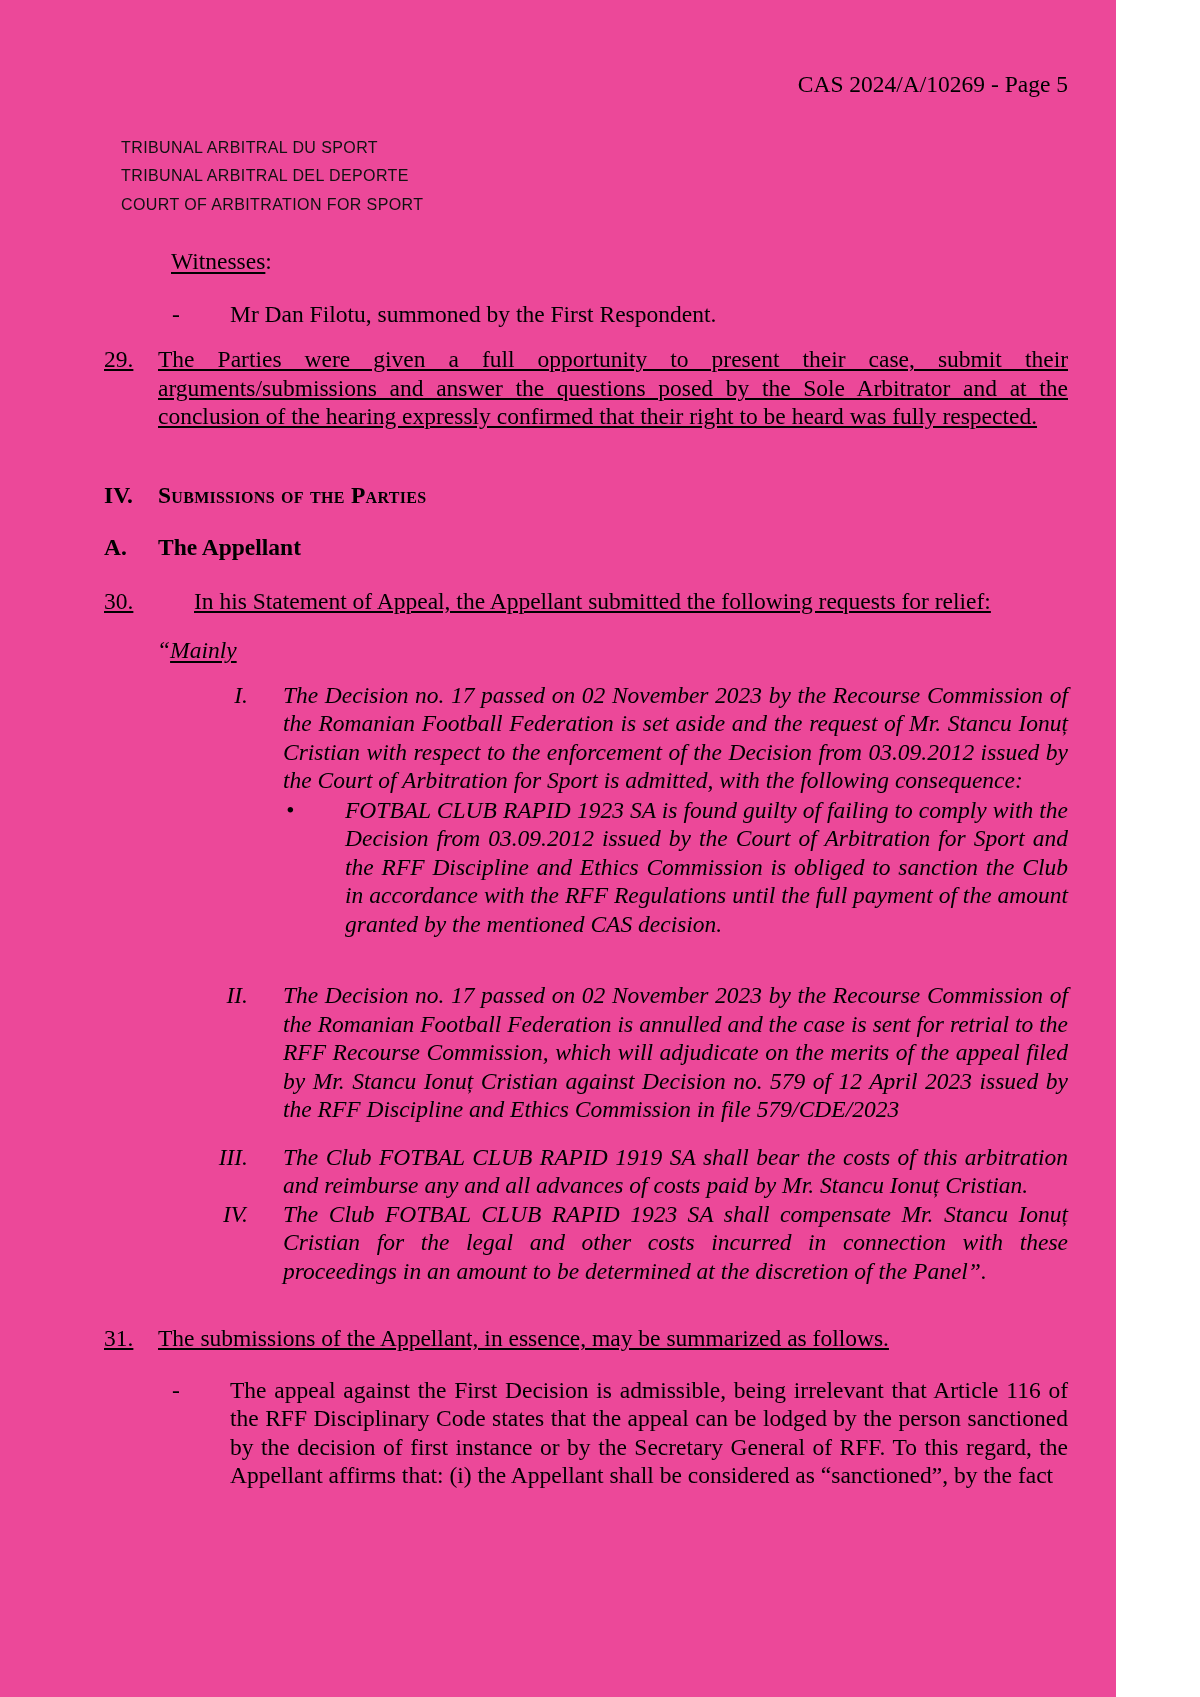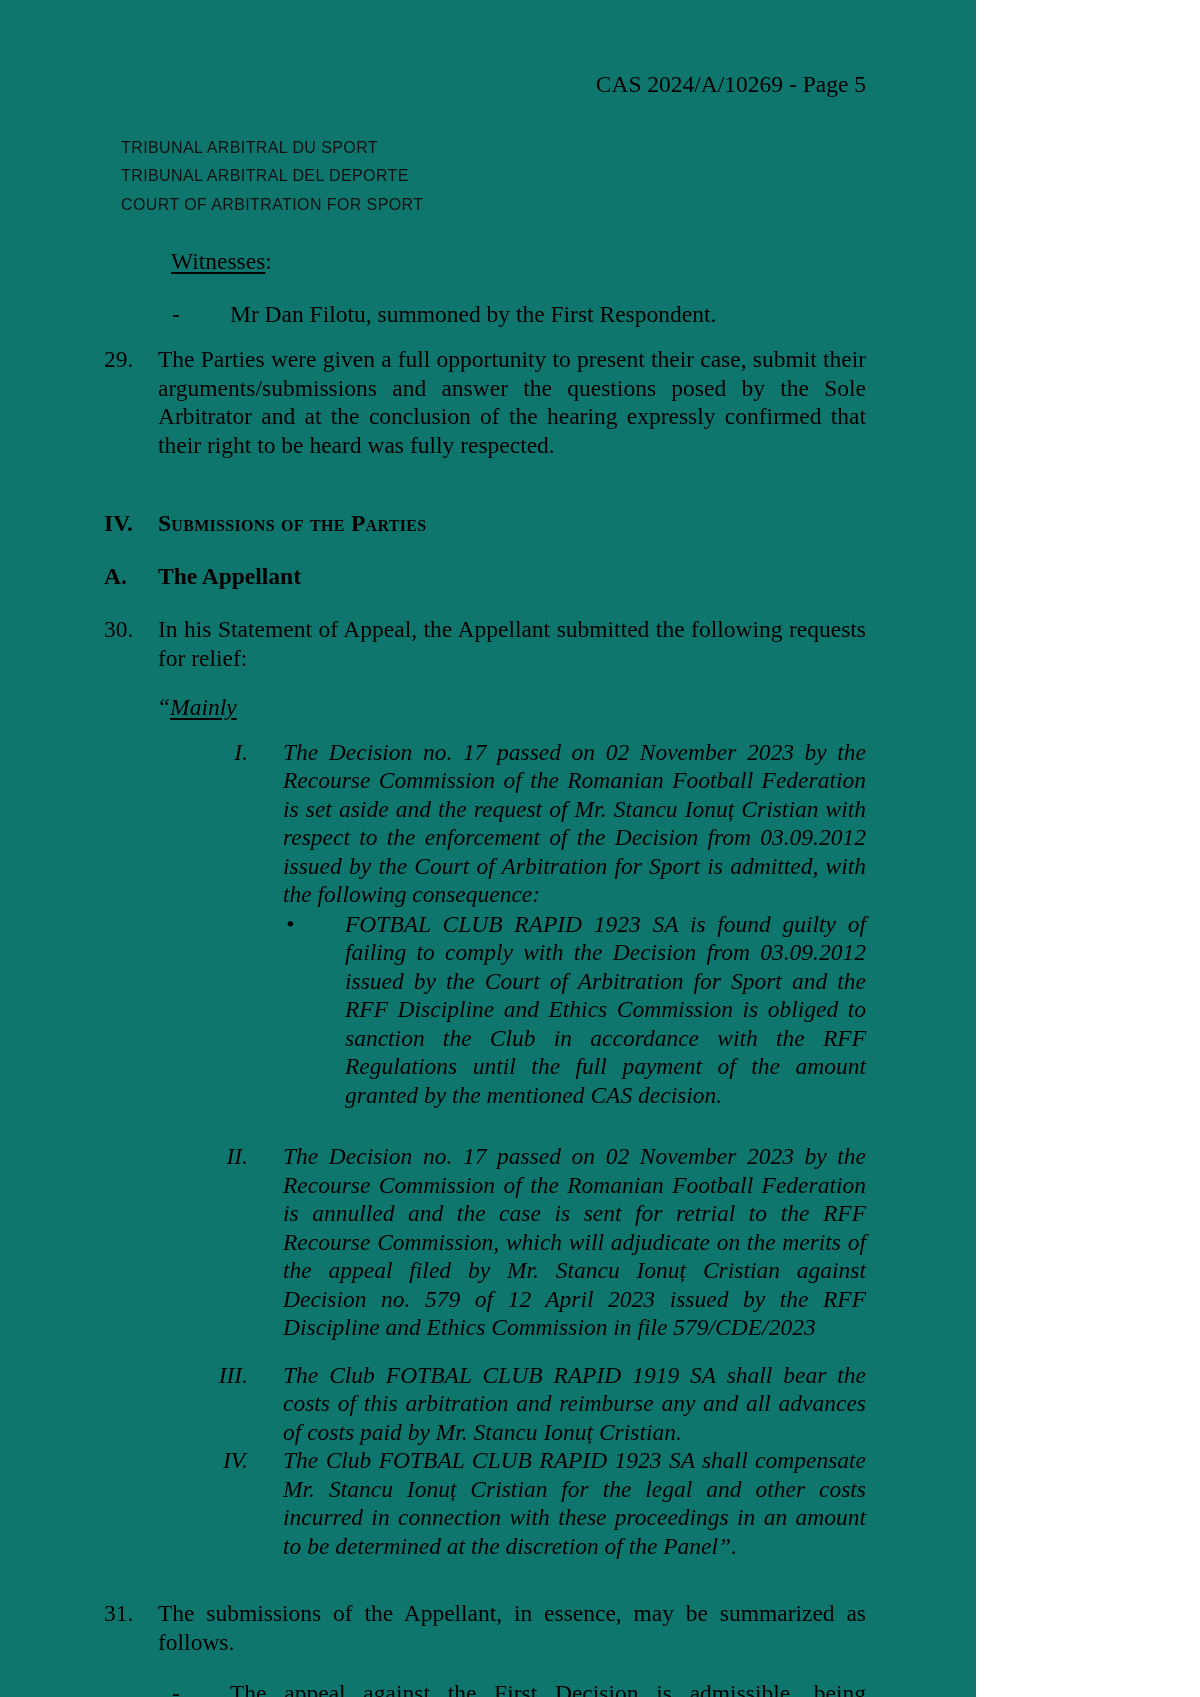--- a/index.html
+++ b/index.html
@@ -1,26 +1,26 @@
 <!DOCTYPE html>
 <html><head>
 <meta charset="utf-8">
 <style>
   html,body { margin:0; padding:0; background:#ffffff; }
   .page {
     position: relative;
-    width: 976px;
+    width: 1116px;
     height: 1697px;
     box-sizing: border-box;
-    background: #0f766e;
+    background: #ec4899;
     color: #000;
     font-family: "Liberation Serif", serif;
     font-size: 23.5px;
     line-height: 28.5px;
-    padding: 70px 110px 0 104px;
+    padding: 70px 48px 0 104px;
     overflow: hidden;
   }
   .pg-header { text-align: right; }
   .letterhead {
     margin-top: 35px;
     margin-left: 17px;
     font-family: "Liberation Sans", sans-serif;
     font-size: 16px;
     line-height: 28.9px;
     letter-spacing: 0.4px;
@@ -28,21 +28,21 @@
   }
   .u {
     text-decoration: underline;
     text-underline-offset: 3px;
     text-decoration-thickness: 1.5px;
   }
   .indent1 { margin-left: 67px; }
   .dash-item { display: flex; }
   .dash-item .marker { flex: none; width: 58px; }
   .dash-item .dtext { flex: 1; text-align: justify; }
-  .para { display: flex; }
+  .para { display: flex; text-decoration: underline; }
   .para .num { flex: none; width: 54px; }
   .para .ptext { flex: 1; text-align: justify; }
   .sec-heading { display: flex; font-weight: bold; }
   .sec-heading .num { flex: none; width: 54px; }
   .smallcaps { font-variant: small-caps; letter-spacing: 0.3px; }
   .quote-heading { margin-left: 67px; font-style: italic; }
   .quote-heading.has-quote { margin-left: 53px; }
   .roman-item { display: flex; margin-left: 101px; font-style: italic; }
   .roman-item .rnum {
     flex: none; width: 78px; box-sizing: border-box;
@@ -52,26 +52,26 @@
   .bullet-item { display: flex; margin-left: 182px; font-style: italic; }
   .bullet-item .bmarker { flex: none; width: 59px; }
   .bullet-item .rtext { flex: 1; text-align: justify; }
   .dash-sub { margin-left: 68px; }
   
   .b-witnesses { margin-top: 27px; }
   .b-witem    { margin-top: 24px; }
   .b-p29      { margin-top: 17px; }
   .b-s4       { margin-top: 50px; }
   .b-sA       { margin-top: 24px; }
-  .b-p30      { margin-top: 25px; }
+  .b-p30      { margin-top: 25px; gap: 36px; }
   .b-mainly   { margin-top: 21px; }
   .b-i1       { margin-top: 16px; }
   .b-bullet   { margin-top: 1px; }
   .b-alt      { margin-top: 24px; }
-  .b-i2       { margin-top: 33px; }
+  .b-i2       { margin-top: 43px; }
   .b-aar      { margin-top: 20px; }
   .b-i3       { margin-top: 19px; }
   .b-i4       { margin-top: 0; }
   .b-p31      { margin-top: 39px; }
   .b-sub31    { margin-top: 23px; }
 </style>
 </head>
 <body>
 
 <div class="page">

